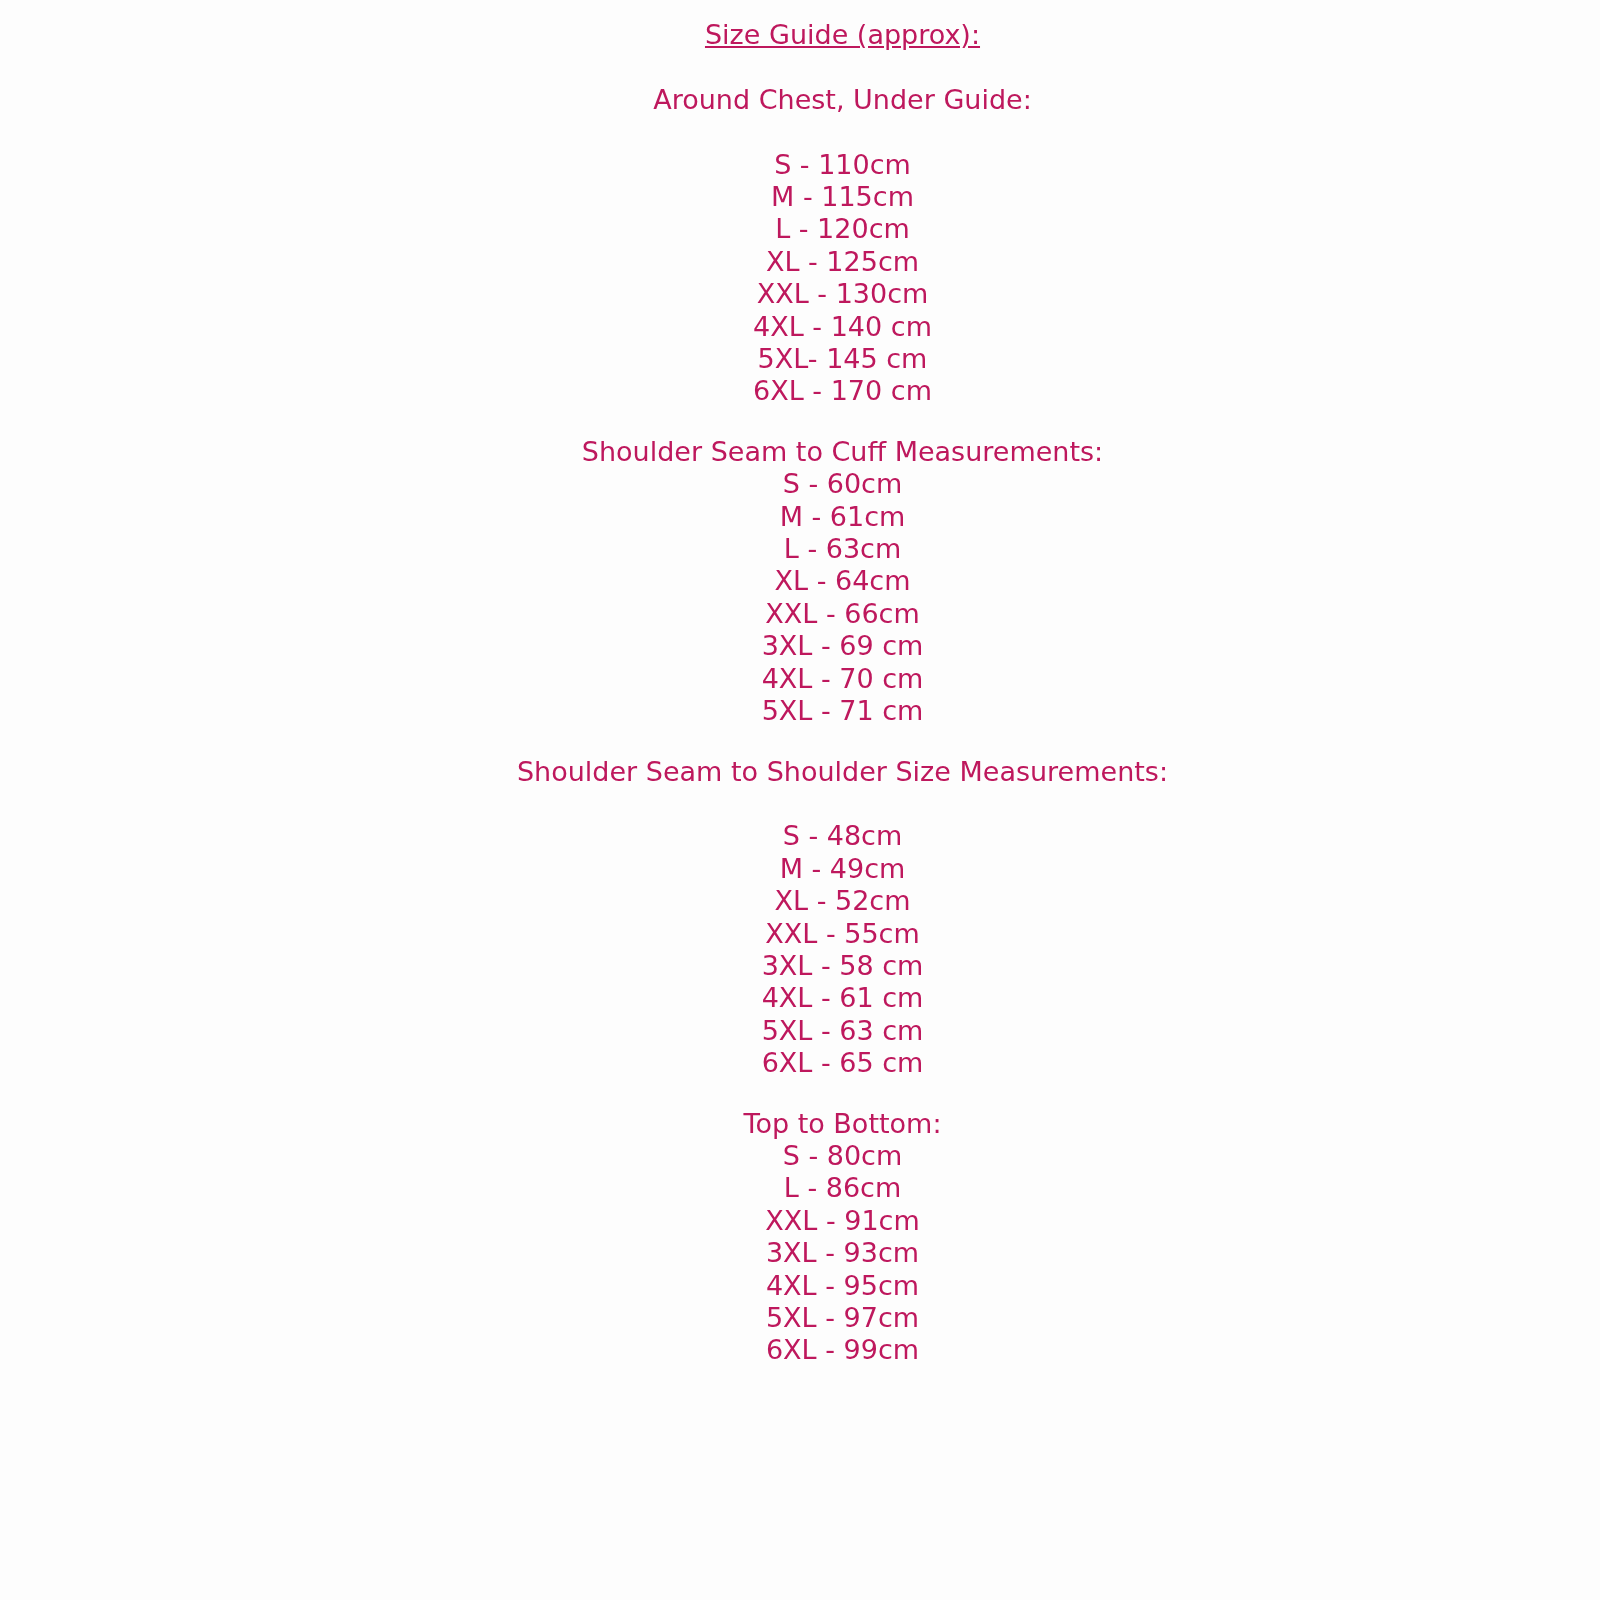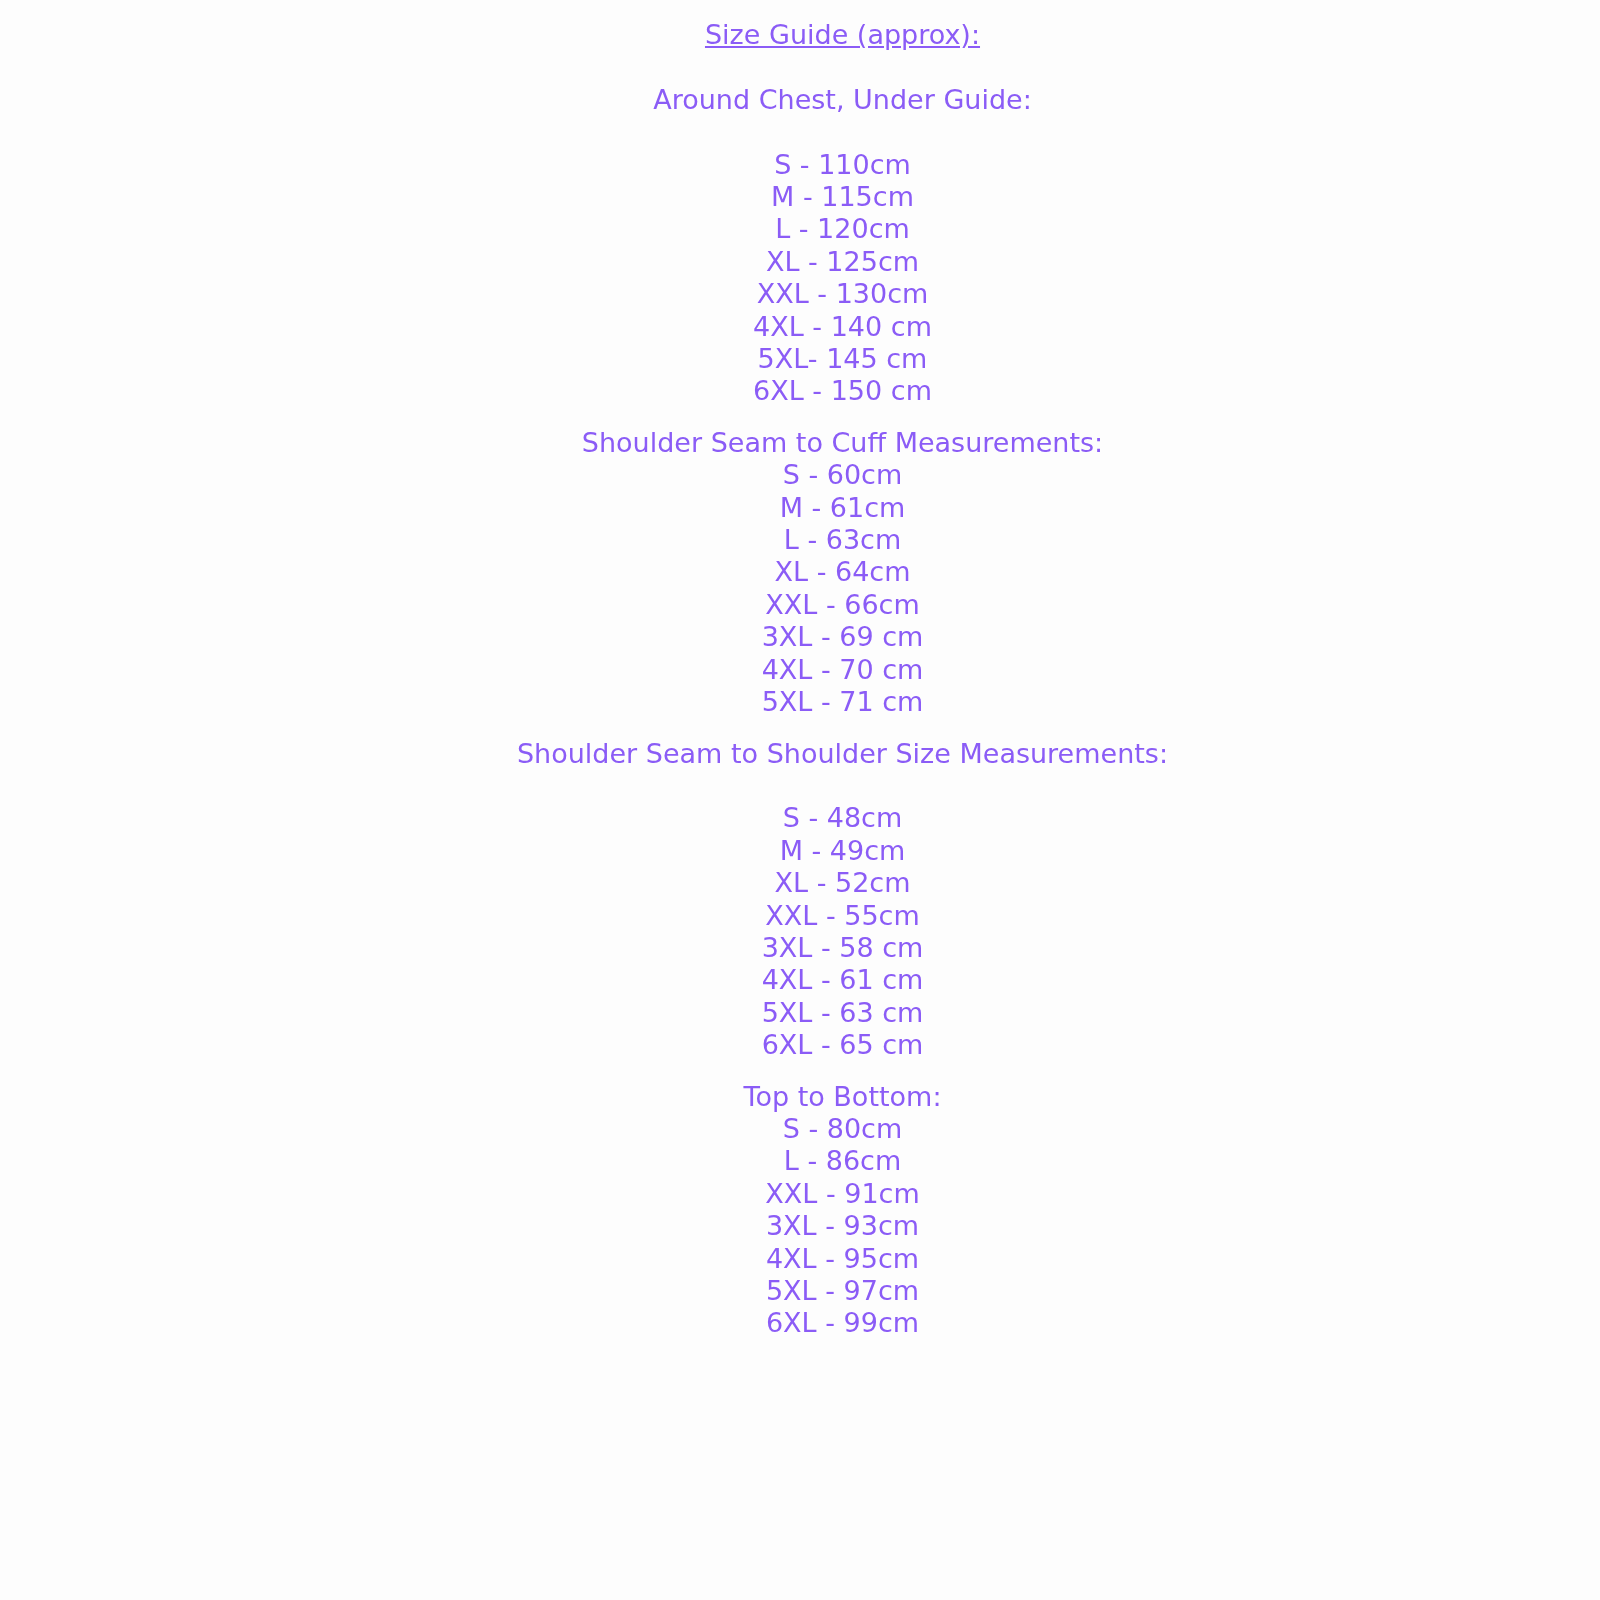--- a/index.html
+++ b/index.html
@@ -6,36 +6,36 @@
     margin: 0;
     padding: 0;
     background: #fdfdfd;
   }
   .page {
     width: 1600px;
     height: 1600px;
     box-sizing: border-box;
     padding: 19px 0 0 85px;
     background: #fdfdfd;
-    color: #8b5cf6;
+    color: #be185d;
     font-family: "DejaVu Sans", "Liberation Sans", sans-serif;
     font-size: 27px;
     line-height: 32.4px;
     text-align: center;
     overflow: hidden;
   }
   .line {
     white-space: pre;
   }
   .title {
     text-decoration: underline;
     margin-bottom: 32.4px; 
   }
   .section.gap-above {
-    margin-top: 19px;    
+    margin-top: 28px;    
   }
   .heading.space-after {
     margin-bottom: 32.4px; 
   }
 </style>
 </head>
 <body>
 
 <div class="page">
 
@@ -43,21 +43,21 @@
 
   <div class="section">
     <div class="line heading space-after">Around Chest, Under Guide:</div>
     <div class="line">S - 110cm</div>
     <div class="line">M - 115cm</div>
     <div class="line">L - 120cm</div>
     <div class="line">XL - 125cm</div>
     <div class="line">XXL - 130cm</div>
     <div class="line">4XL - 140 cm</div>
     <div class="line">5XL- 145 cm</div>
-    <div class="line">6XL - 150 cm</div>
+    <div class="line">6XL - 170 cm</div>
   </div>
 
   <div class="section gap-above">
     <div class="line heading">Shoulder Seam to Cuff Measurements:</div>
     <div class="line">S - 60cm</div>
     <div class="line">M - 61cm</div>
     <div class="line">L - 63cm</div>
     <div class="line">XL - 64cm</div>
     <div class="line">XXL - 66cm</div>
     <div class="line">3XL - 69 cm</div>

